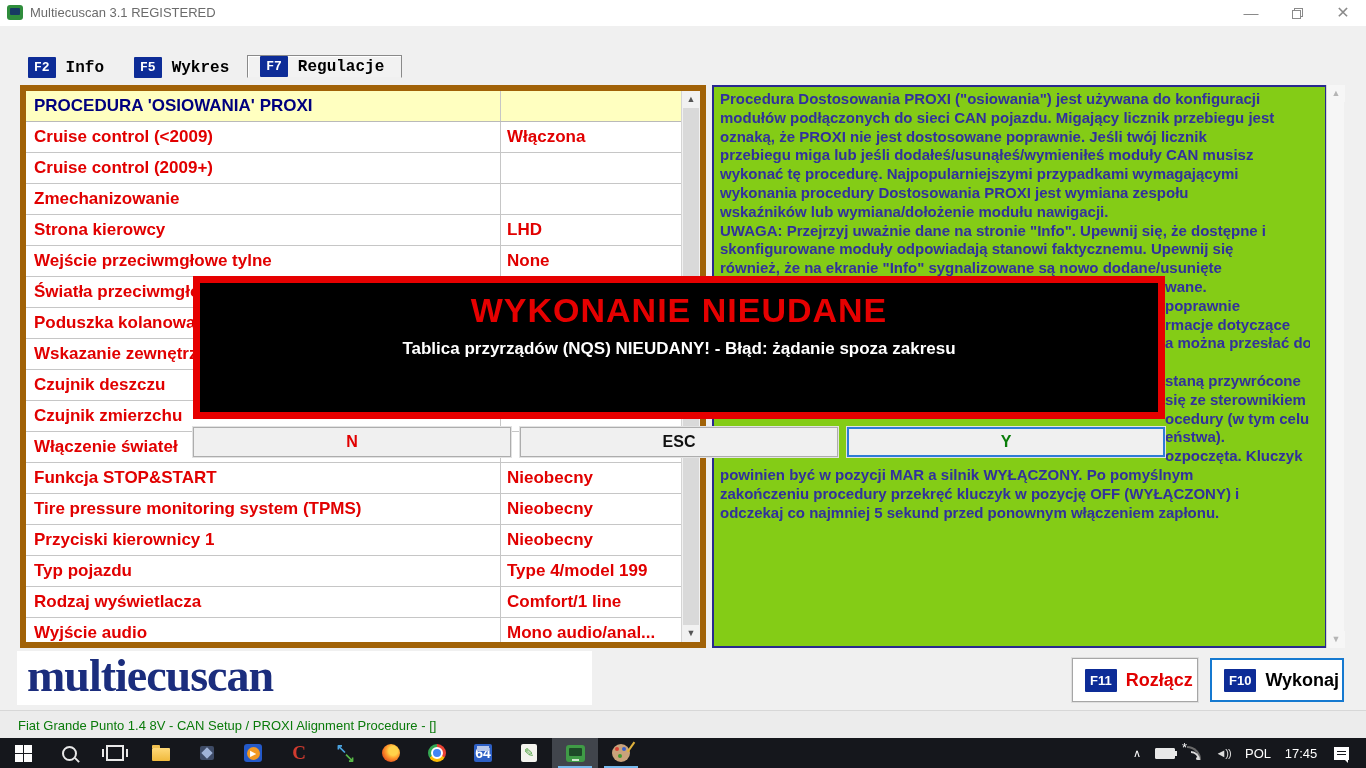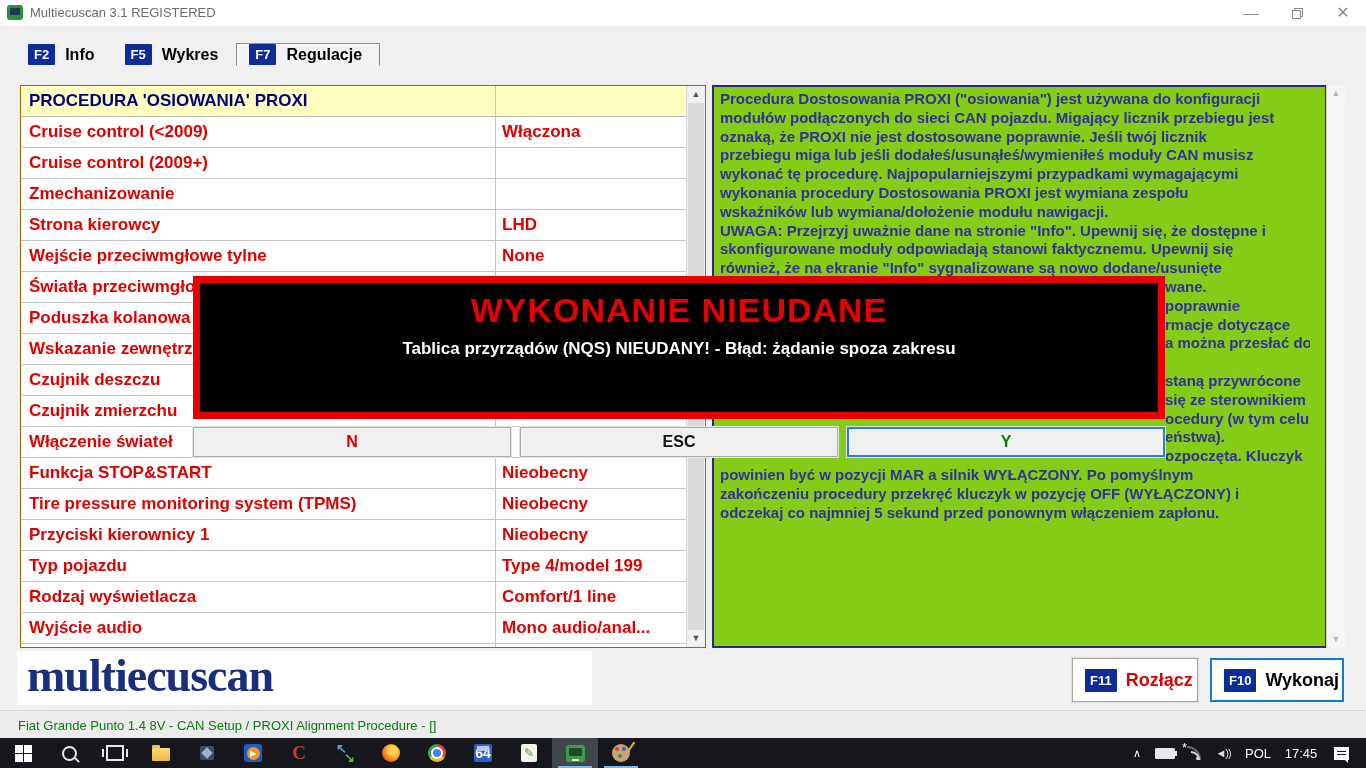--- a/index.html
+++ b/index.html
@@ -10,31 +10,31 @@
   .app-ico{position:absolute;left:7px;top:5px;width:16px;height:15px;background:#2f8d3c;border-radius:3px;}
   .app-ico::before{content:"";position:absolute;left:3px;top:3px;width:10px;height:7px;background:#173a63;border-radius:1px;}
   .title-text{position:absolute;left:30px;top:5px;font-size:13px;color:#6b6b6b;}
   .winctl{position:absolute;top:0;height:26px;width:46px;text-align:center;line-height:26px;color:#8a8a8a;font-size:15px;}
   .wc-min{right:92px;} .wc-max{right:46px;} .wc-close{right:0;font-size:16px;}
   .restore{display:inline-block;position:relative;width:10px;height:10px;margin-top:8px;}
   .restore i{position:absolute;border:1px solid #8a8a8a;background:#fff;}
   .restore i:nth-child(1){left:2px;top:0;width:7px;height:7px;}
   .restore i:nth-child(2){left:0;top:2px;width:7px;height:7px;}
   
-  .tabbar{position:absolute;left:16px;top:31px;height:47px;display:flex;align-items:center;}
+  .tabbar{position:absolute;left:16px;top:31px;height:47px;display:flex;align-items:flex-end;font-family:Liberation Mono, monospace;}
   .tab{display:flex;align-items:center;padding:0 17px 0 12px;position:relative;}
   .tab-sep{width:1px;background:#c9c9c9;margin:3px 0;}
   .tab.active{border:1px solid #8a8a8a;border-bottom-color:#f0f0f0;background:#f2f2f2;
               box-shadow:inset 1px 1px 0 #ffffff;}
   .fkey{display:inline-block;background:#0d2c97;color:#fff;font-weight:bold;font-size:13px;
         padding:3px 6px;border-radius:1px;margin-right:10px;}
   .tab-label{font-weight:bold;font-size:16px;color:#000;}
   
   .ptable{position:absolute;left:20px;top:85px;width:686px;height:563px;background:#fff;
-          border:1px solid #a16207;box-sizing:border-box;overflow:hidden;}
+          border:6px solid #a16207;box-sizing:border-box;overflow:hidden;}
   .thead{height:30px;background:#ffffc0;border-bottom:1px solid #b9b9b9;display:flex;}
   .thead .c1{color:#00007e;}
   .trow{height:30px;border-bottom:1px solid #c6c6c6;display:flex;}
   .c1{width:466px;border-right:1px solid #c6c6c6;padding-left:8px;display:flex;align-items:center;
       font-weight:bold;font-size:17px;color:#e10000;white-space:nowrap;overflow:hidden;}
   .thead .c1{font-size:17px;}
   .c2{flex:1;padding-left:6px;display:flex;align-items:center;font-weight:bold;font-size:17px;
       color:#e10000;white-space:nowrap;overflow:hidden;}
   .vscroll{position:absolute;right:0;top:0;width:18px;height:100%;background:#f1f1f1;border-left:1px solid #d4d4d4;}
   .vs-btn{position:absolute;left:0;width:18px;height:17px;background:#f1f1f1;color:#555;font-size:9px;

